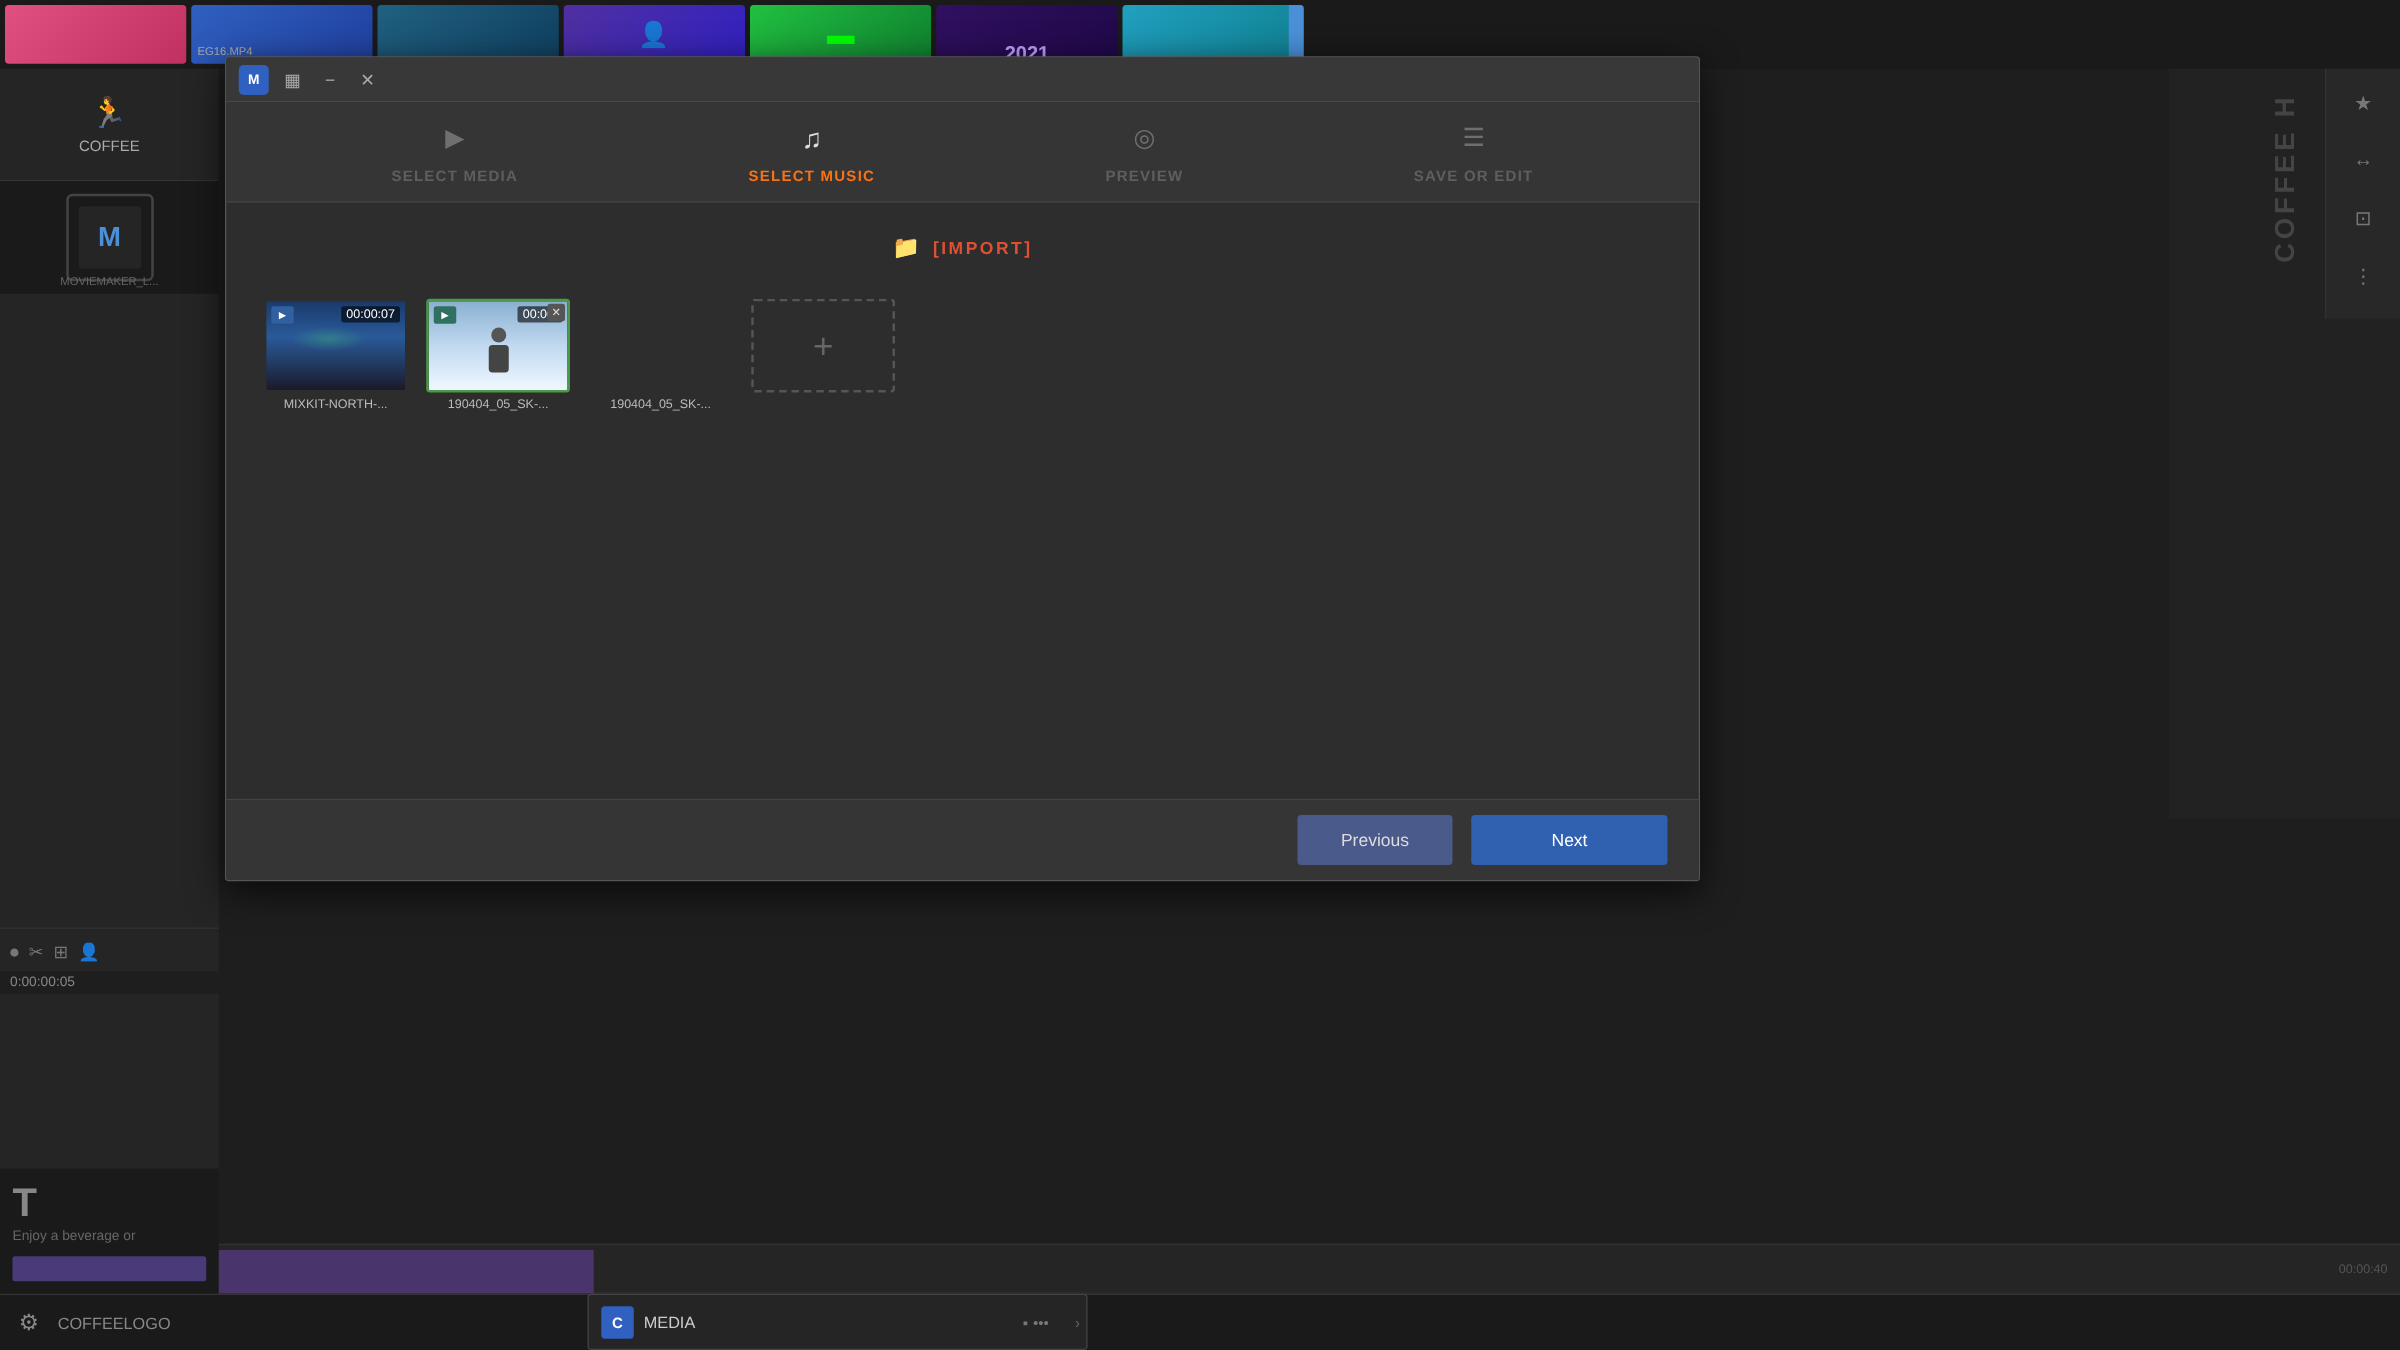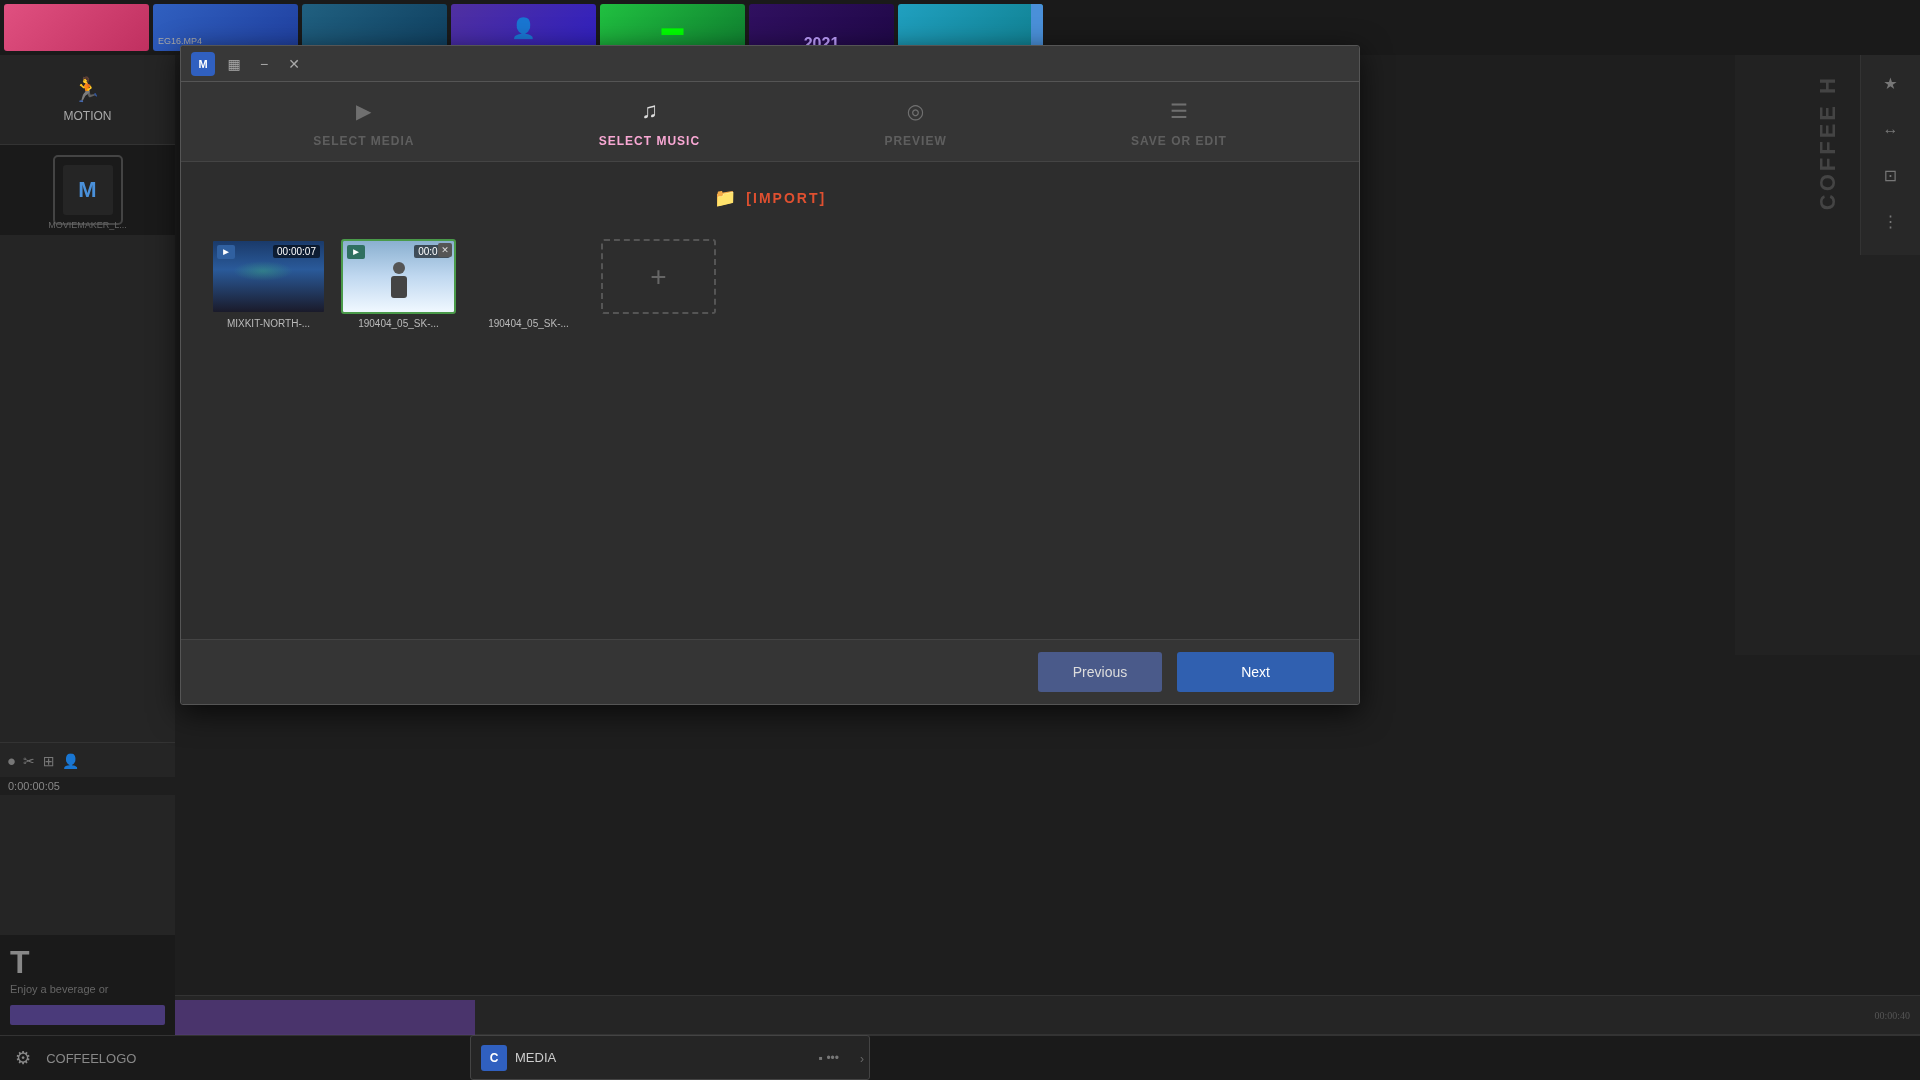--- a/index.html
+++ b/index.html
@@ -223,21 +223,21 @@
       font-size: 20px;
       color: #aaa;
     }
     .step.active .step-icon { color: #ddd; }
     .step-label {
       font-size: 12px;
       color: #888;
       letter-spacing: 1px;
       font-weight: 600;
     }
-    .step.active .step-label { color: #f9a8d4; }
+    .step.active .step-label { color: #f97316; }
 
     
     .dialog-content {
       flex: 1;
       padding: 20px 30px;
       display: flex;
       flex-direction: column;
       overflow: hidden;
     }
 
@@ -603,21 +603,21 @@
     <div style="width:100%;height:100%;display:flex;align-items:center;justify-content:center;color:#c0a0ff;font-size:16px;font-weight:bold;margin-top:16px;">2021</div>
   </div>
   <div class="filmstrip-thumb cyan">
     <div style="width:12px;height:47px;background:#4a90d9;margin-left:auto;"></div>
   </div>
 </div>
 
 <div class="left-sidebar">
   <div class="sidebar-item">
     <div class="item-icon">🏃</div>
-    <span>MOTION</span>
+    <span>COFFEE</span>
   </div>
   <div class="moviemaker-thumb">
     <div style="width:70px;height:70px;background:#1a1a1a;border:2px solid #444;border-radius:5px;display:flex;align-items:center;justify-content:center;">
       <div style="width:50px;height:50px;background:#252525;border-radius:3px;display:flex;align-items:center;justify-content:center;">
         <span style="font-size:22px;font-weight:bold;color:#4a90d9;">M</span>
       </div>
     </div>
     <div style="position:absolute;bottom:5px;left:0;right:0;text-align:center;font-size:9px;color:#666;">MOVIEMAKER_L...</div>
   </div>
 </div>
@@ -645,21 +645,21 @@
 </div>
 
 <div class="right-icons">
   <div class="right-icon-btn">★</div>
   <div class="right-icon-btn">↔</div>
   <div class="right-icon-btn">⊡</div>
   <div class="right-icon-btn">⋮</div>
 </div>
 
 <div class="ruler-area">
-  <span class="ruler-mark" style="position:absolute;right:10px;font-family:Liberation Serif, serif;">00:00:40</span>
+  <span class="ruler-mark" style="position:absolute;right:10px;">00:00:40</span>
 </div>
 
 <div class="purple-bar"></div>
 
 <div class="bottom-bar">
   <span class="gear-icon">⚙</span>
   <span class="app-name">COFFEELOGO</span>
 </div>
 
 <div class="taskbar-item">

